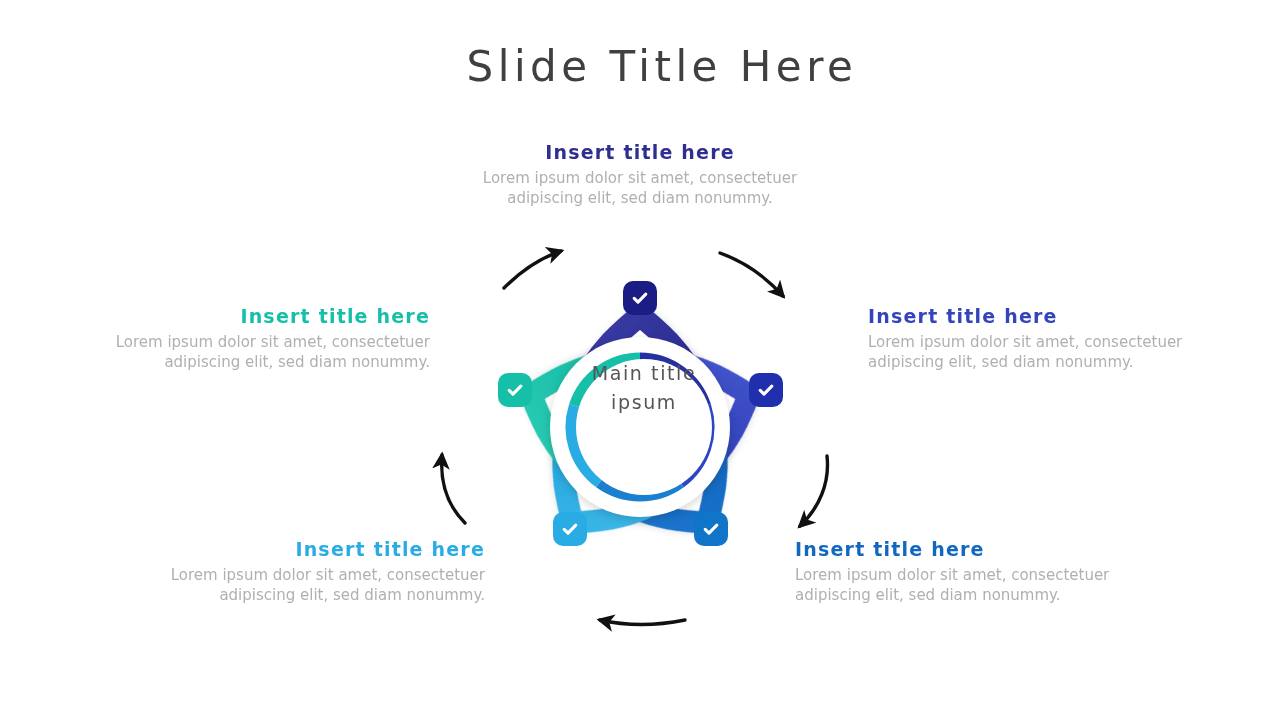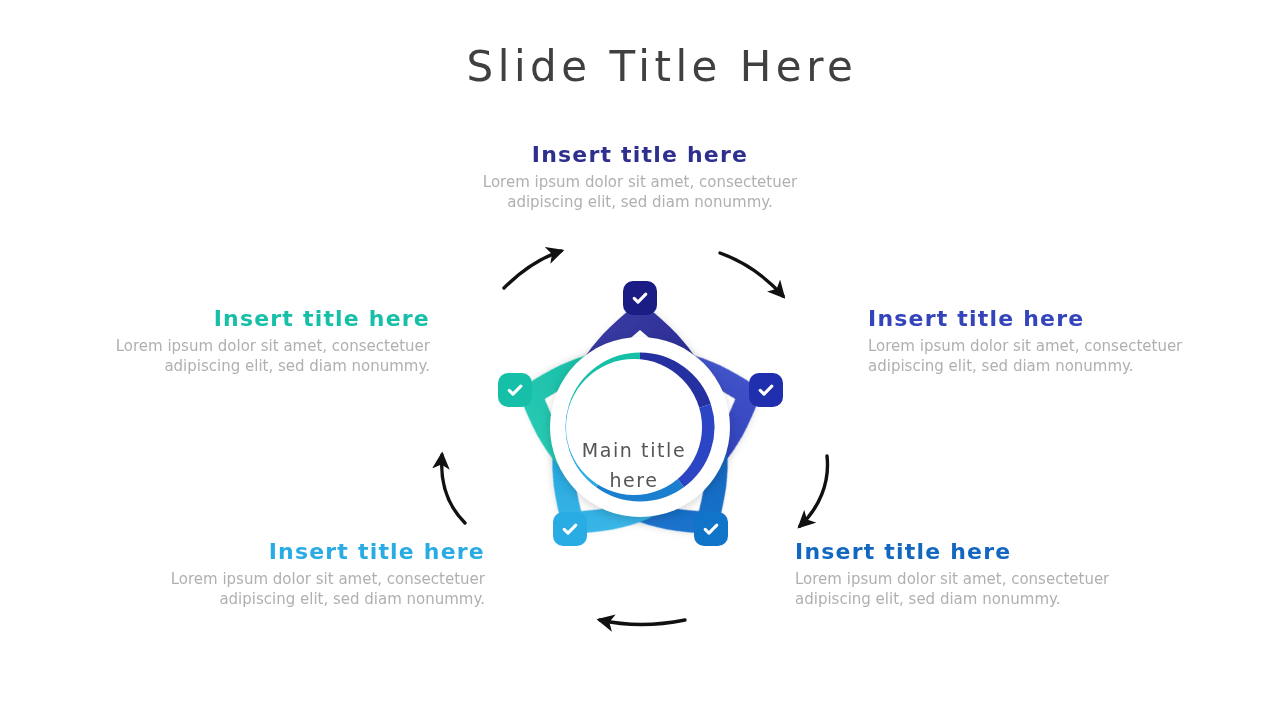--- a/index.html
+++ b/index.html
@@ -35,21 +35,21 @@
     font-family: "DejaVu Sans", "Liberation Sans", sans-serif;
     white-space: nowrap;
     margin-left: 22px;
   }
 
   
   .text-block {
     position: absolute;
   }
   .tb-title {
-    font-size: 22px;
+    font-size: 19px;
     font-weight: 700;
     letter-spacing: 1.2px;
     line-height: 1.25;
     margin-bottom: 3px;
     white-space: nowrap;
   }
   .tb-body {
     font-size: 15px;
     font-weight: 400;
     color: #b0b0b0;
@@ -99,26 +99,26 @@
     background: #ffffff;
     box-shadow: 0 3px 10px rgba(0,0,0,0.16);
   }
   #center-ring-wrap {
     position: absolute;
     left: 9px; top: 9px;
     width: 162px; height: 162px;
   }
   #center-inner {
     position: absolute;
-    left: 16px; top: 22px;
+    left: 26px; top: 22px;
     width: 136px; height: 136px;
     border-radius: 50%;
     background: #ffffff;
     display: flex;
-    align-items: flex-end;
+    align-items: flex-start;
     justify-content: center;
   }
   #center-label {
     text-align: center;
     font-size: 19px;
     letter-spacing: 1.6px;
     line-height: 1.55;
     color: #555555;
     font-family: "DejaVu Sans", "Liberation Sans", sans-serif;
   }
@@ -259,21 +259,21 @@
 
           <path d="M -39.97,55.01 A 68,68 0 0 1 -64.67,-21.01" stroke="#29ace3"></path>
 
           <path d="M -64.67,-21.01 A 68,68 0 0 1 0,-68" stroke="#16bfa8"></path>
         </g>
       </svg>
     </div>
     <div id="center-inner">
       <div id="center-label" style="color: rgb(85, 85, 85);">
         <span>Main title</span><br>
-        <span>here</span>
+        <span>ipsum</span>
       </div>
     </div>
   </div>
 
   <div id="arrows">
     <svg width="480" height="460" viewBox="0 0 480 460" xmlns="http://www.w3.org/2000/svg">
       <defs>
         <marker id="ah" viewBox="0 0 10 10" refX="8" refY="5" markerWidth="5.2" markerHeight="5.2" orient="auto-start-reverse">
           <path d="M 0 0 L 10 5 L 0 10 L 2.6 5 z" fill="#111111"></path>
         </marker>

